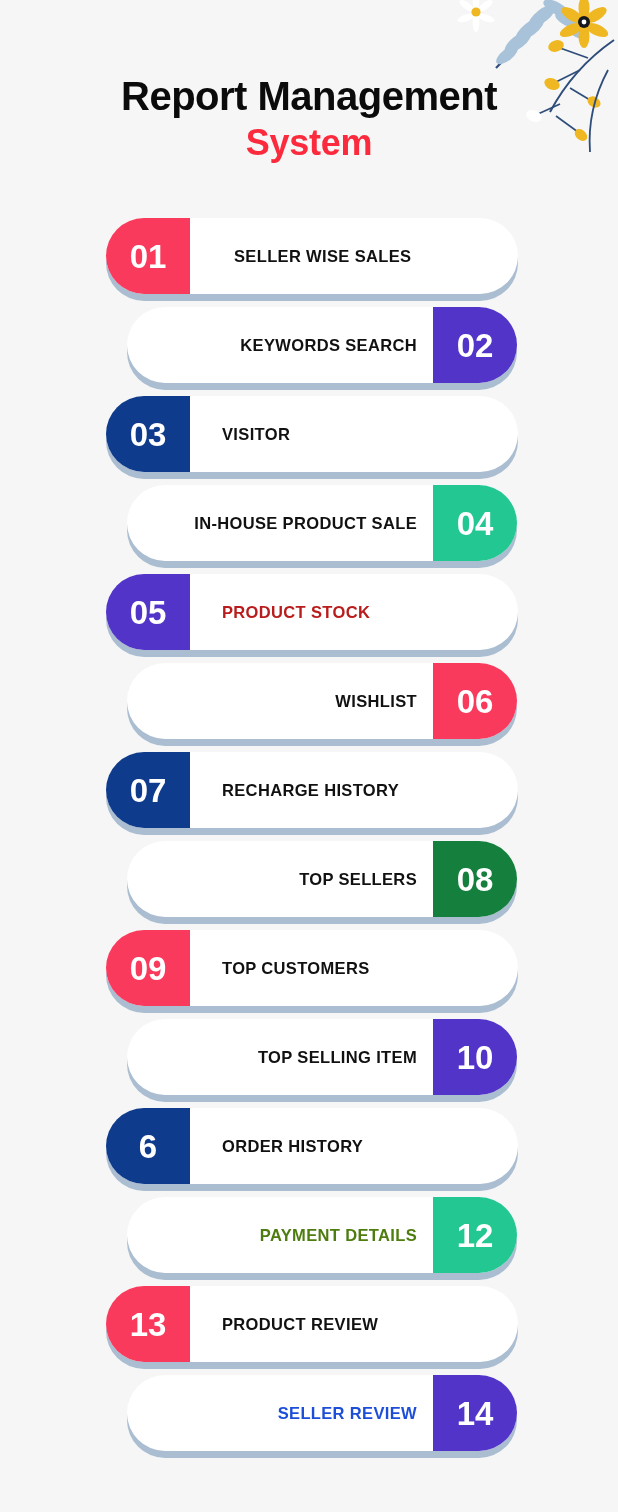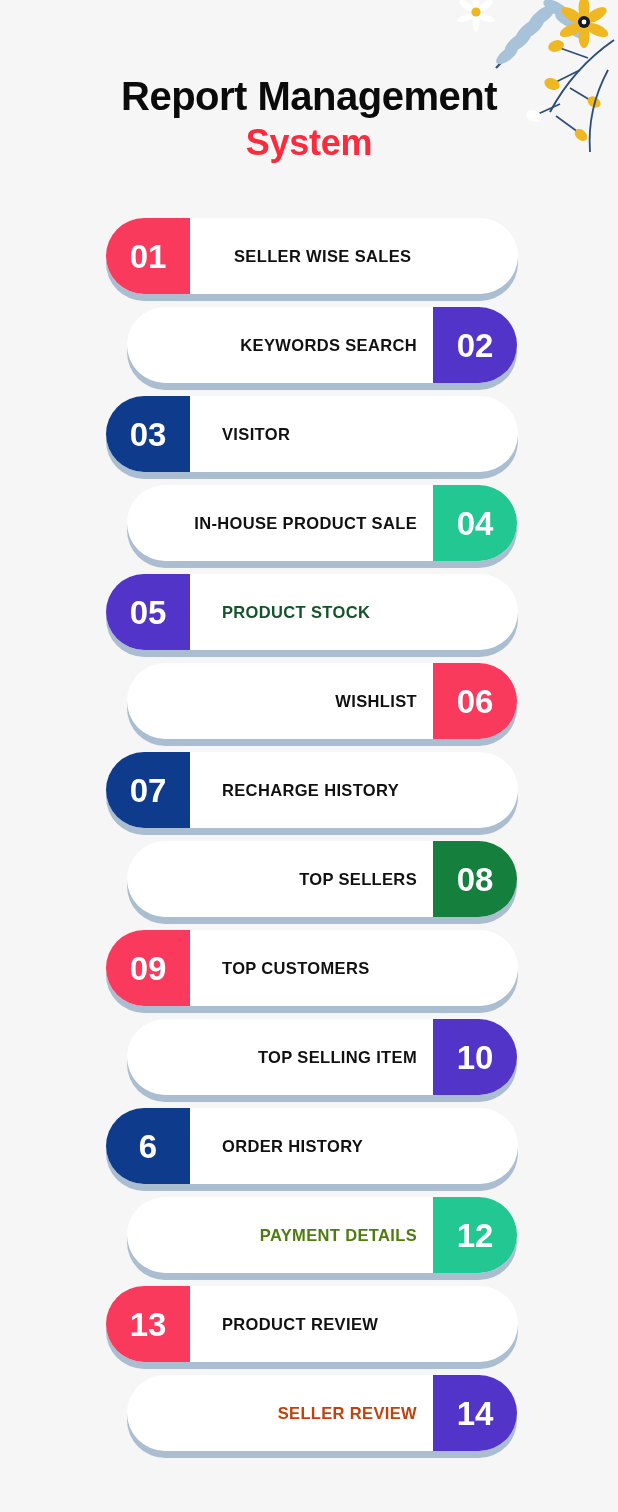--- a/index.html
+++ b/index.html
@@ -254,21 +254,21 @@
         <div class="label" style="color: rgb(17, 17, 17);">IN-HOUSE PRODUCT SALE</div>
       </div>
     </div>
     <div class="row left">
       <div class="pill-wrap">
         <div class="shadow-plate" style="background: rgb(170, 189, 209);"></div>
         <div class="pill" style="background: rgb(255, 255, 255);"></div>
         <div class="numbox" style="background: rgb(82, 52, 201);">
           <span class="num">05</span>
         </div>
-        <div class="label" style="color: #14532d;">PRODUCT STOCK</div>
+        <div class="label" style="color: #b91c1c;">PRODUCT STOCK</div>
       </div>
     </div>
     <div class="row right">
       <div class="pill-wrap">
         <div class="shadow-plate" style="background: rgb(170, 189, 209);"></div>
         <div class="pill" style="background: rgb(255, 255, 255);"></div>
         <div class="numbox" style="background: rgb(249, 58, 92);">
           <span class="num">06</span>
         </div>
         <div class="label" style="color: rgb(17, 17, 17);">WISHLIST</div>
@@ -344,16 +344,16 @@
         <div class="label" style="color: rgb(17, 17, 17);">PRODUCT REVIEW</div>
       </div>
     </div>
     <div class="row right">
       <div class="pill-wrap">
         <div class="shadow-plate" style="background: rgb(170, 189, 209);"></div>
         <div class="pill" style="background: rgb(255, 255, 255);"></div>
         <div class="numbox" style="background: rgb(82, 52, 201);">
           <span class="num">14</span>
         </div>
-        <div class="label" style="color: #c2410c; margin-left: 31px;">SELLER REVIEW</div>
+        <div class="label" style="color: #1d4ed8; margin-left: 31px;">SELLER REVIEW</div>
       </div>
     </div>
   </div>
 
 </body></html>

